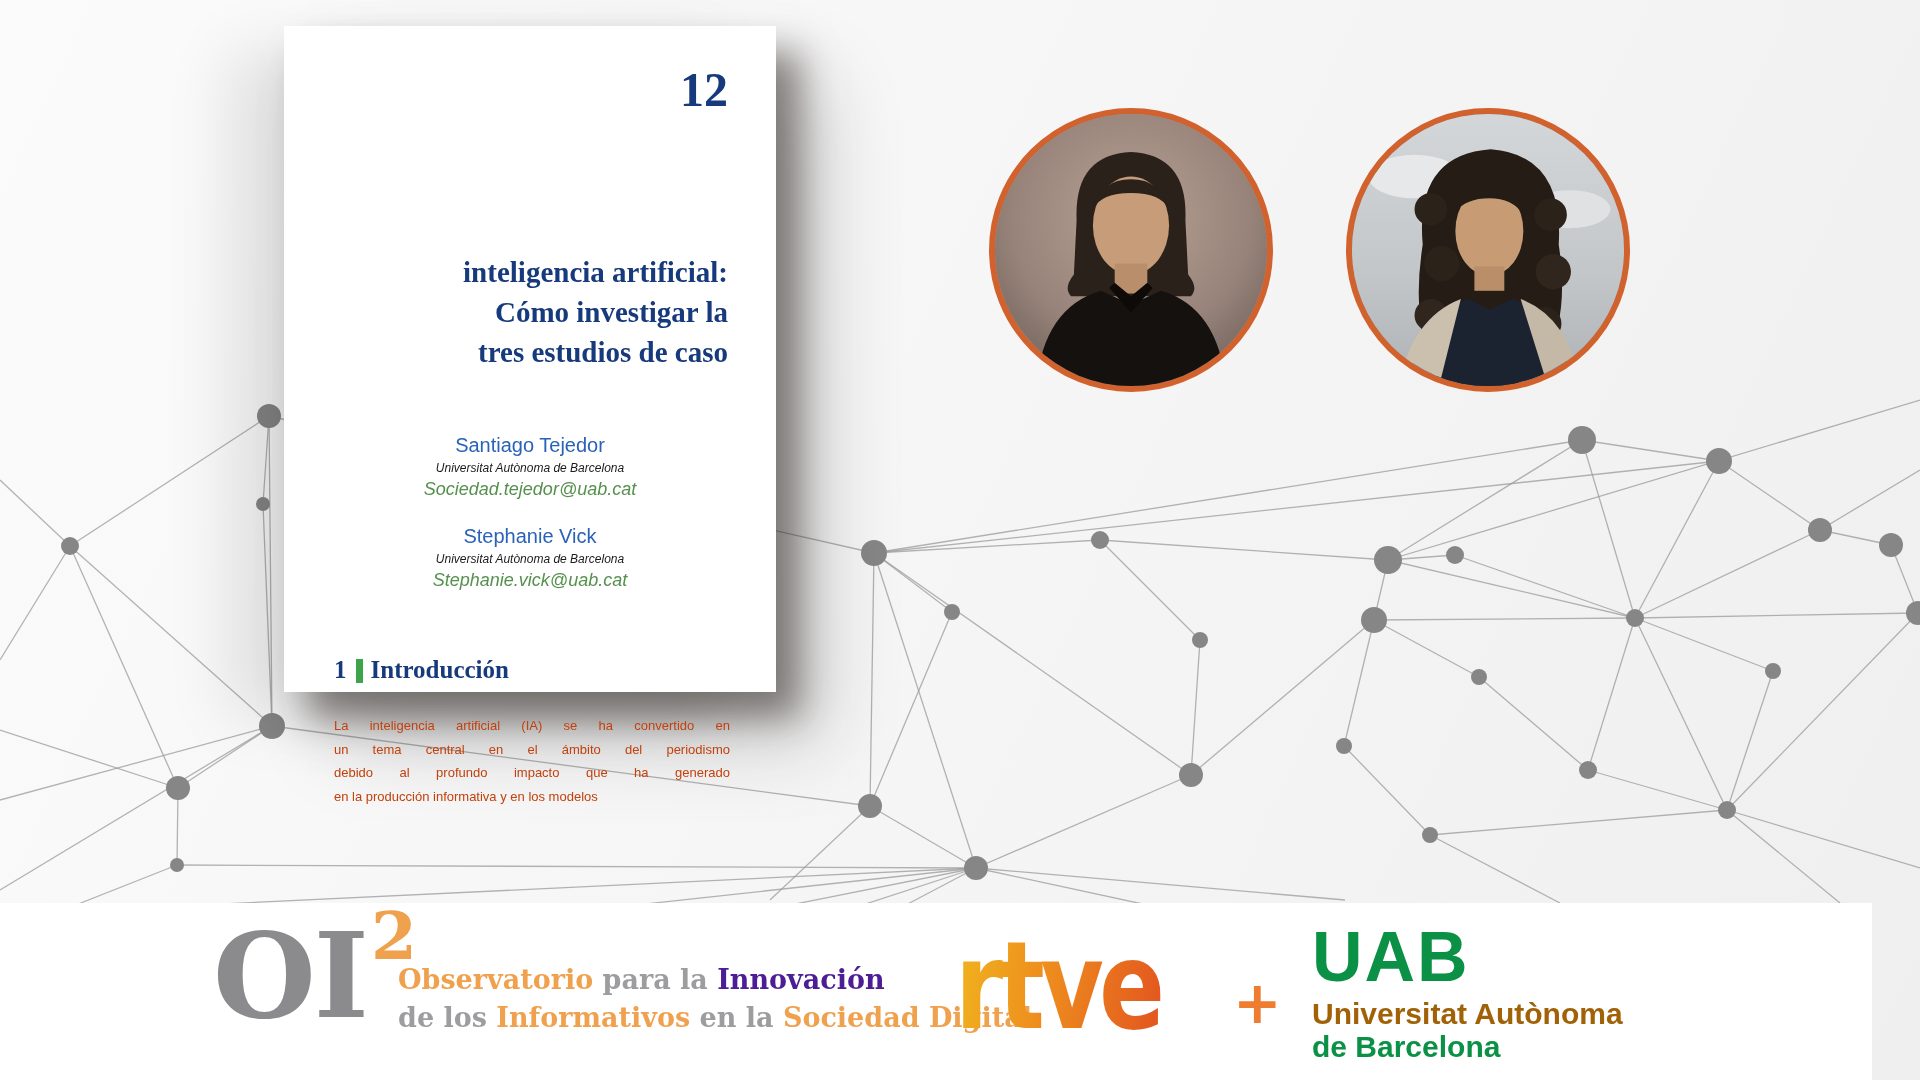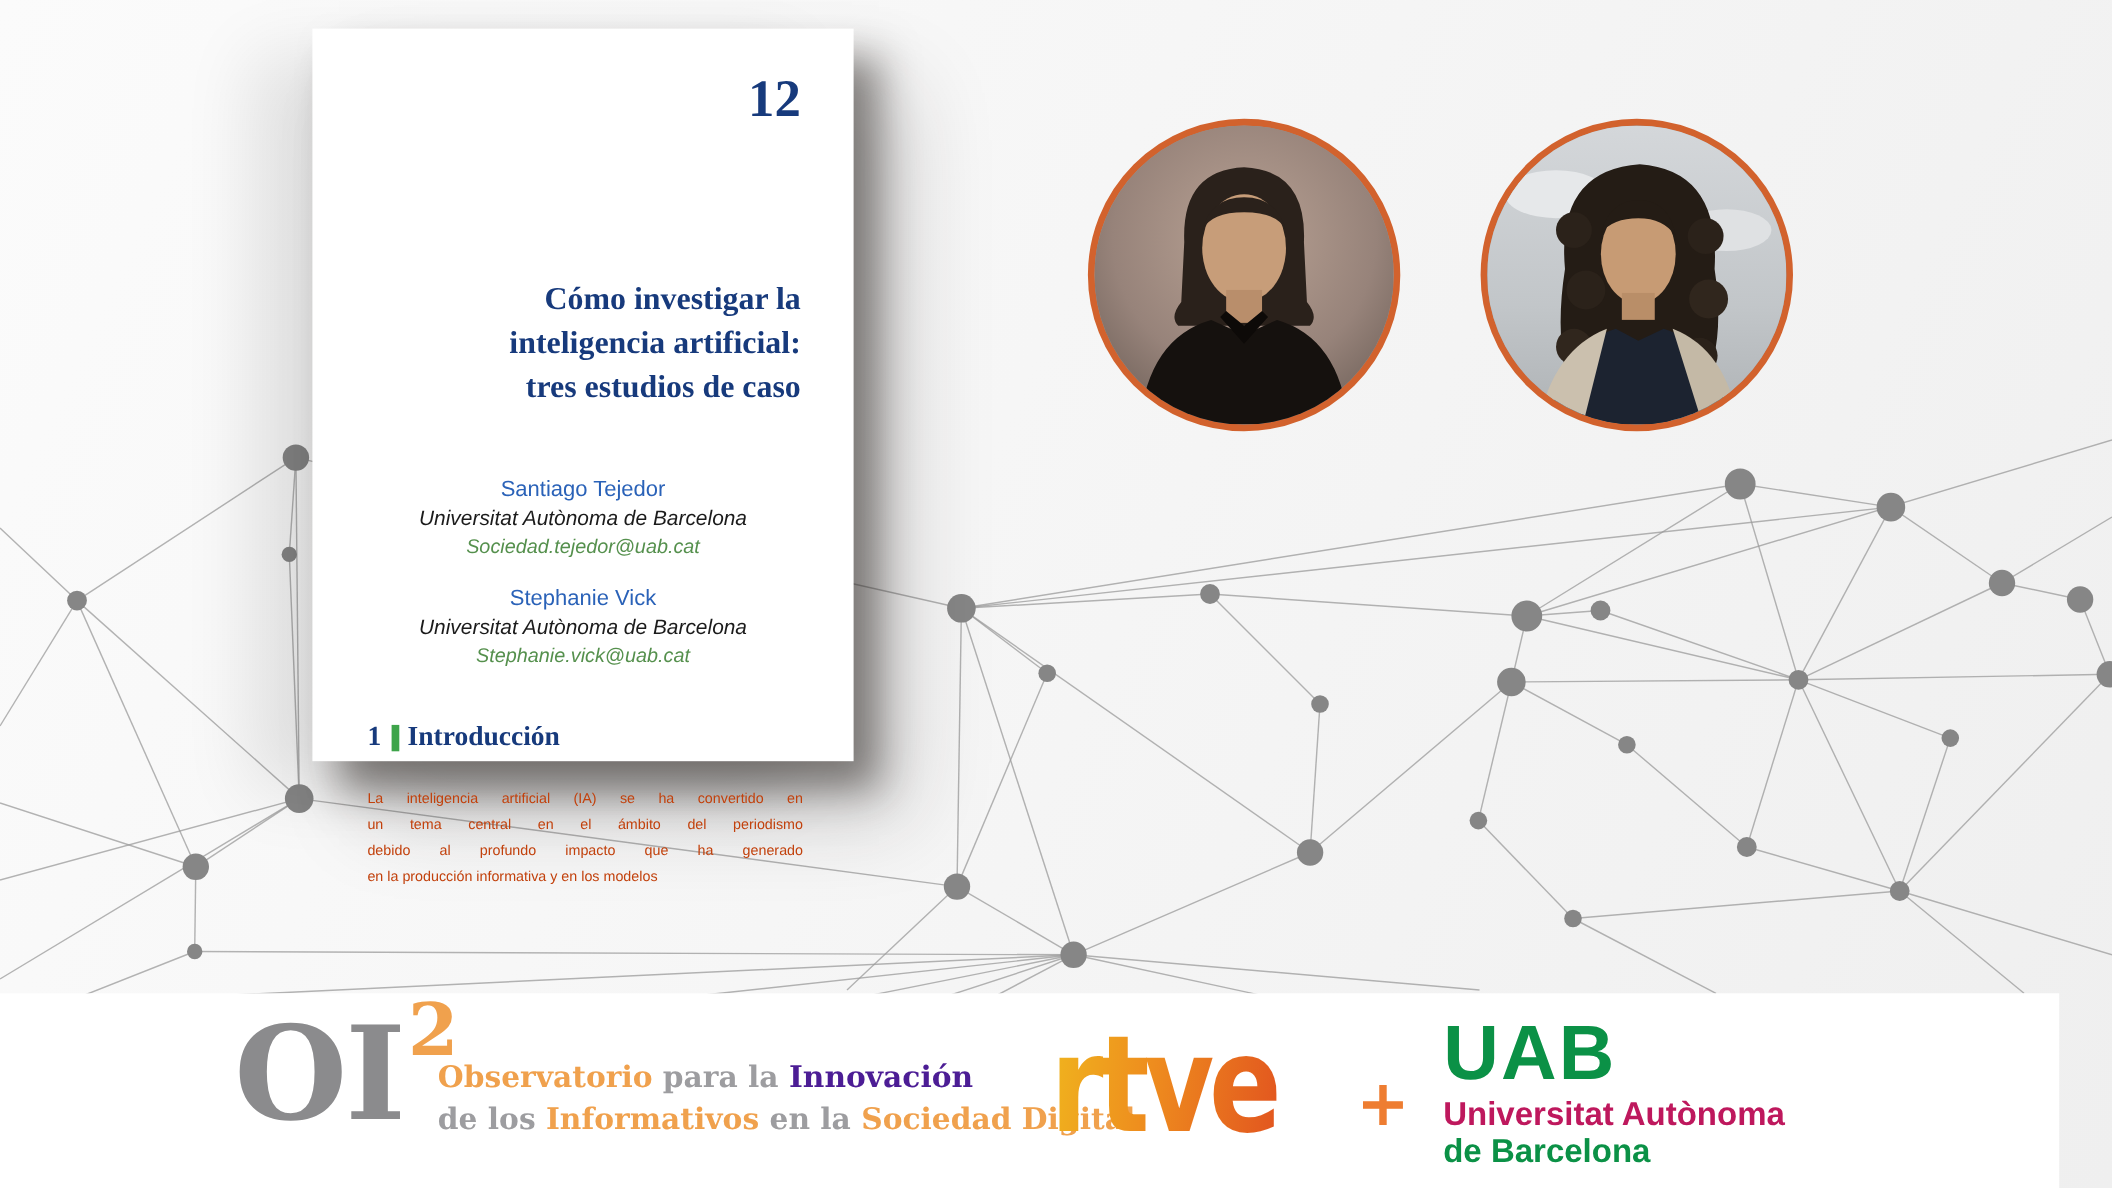--- a/index.html
+++ b/index.html
@@ -12,21 +12,21 @@
   .page{position:absolute;left:284px;top:26px;width:492px;height:666px;background:#ffffff;
         box-shadow:24px 26px 34px rgba(35,30,25,.50), 48px 52px 75px rgba(35,30,25,.18),
                    -55px 25px 60px rgba(0,0,0,.10);}
   .page-number{position:absolute;top:36px;right:48px;font-family:"Liberation Serif",serif;
         font-weight:bold;font-size:48px;}
   .page-title{position:absolute;top:226px;left:36px;right:48px;text-align:right;
         font-family:"Liberation Serif",serif;font-weight:bold;font-size:29px;line-height:40px;}
   .authors{position:absolute;top:408px;left:0;right:0;text-align:center;}
   .author{margin-bottom:25px;}
   .a-name{font-size:20px;margin-bottom:4px;}
-  .a-affil{font-size:19px;font-style:italic;color:#1b1b1b;margin-bottom:4px;}
+  .a-affil{font-size:12px;font-style:italic;color:#1b1b1b;margin-bottom:4px;}
   .a-email{font-size:18px;font-style:italic;}
   .section-heading{position:absolute;top:630px;left:50px;display:flex;align-items:center;
         font-family:"Liberation Serif",serif;font-weight:bold;font-size:25px;}
   .section-bar{width:7px;height:24px;margin:2px 8px 0 9px;}
   .body-par{position:absolute;top:688px;left:50px;width:396px;font-size:13px;
         line-height:23.7px;color:#c2410c;}
   .jline{text-align:justify;text-align-last:justify;}
   
   .portrait{position:absolute;width:272px;height:272px;border-radius:50%;
         border:6px solid #d2622d;overflow:hidden;background:#999;}
@@ -157,22 +157,22 @@
       <circle cx="1479" cy="677" r="8" fill="#868686"></circle>
       <circle cx="1344" cy="746" r="8" fill="#868686"></circle>
       <circle cx="1588" cy="770" r="9" fill="#868686"></circle>
       <circle cx="1430" cy="835" r="8" fill="#868686"></circle>
       <circle cx="1727" cy="810" r="9" fill="#868686"></circle>
     </svg>
 
   <div class="page">
     <div class="page-number" style="color: rgb(23, 58, 124);">12</div>
     <div class="page-title" style="color: rgb(23, 58, 124);">
+      <div>inteligencia artificial:</div>
       <div>Cómo investigar la</div>
-      <div>inteligencia artificial:</div>
       <div>tres estudios de caso</div>
     </div>
     <div class="authors">
       <div class="author">
         <div class="a-name" style="color: rgb(42, 98, 184);">Santiago Tejedor</div>
         <div class="a-affil">Universitat Autònoma de Barcelona</div>
         <div class="a-email" style="color: rgb(85, 144, 77);">Sociedad.tejedor@uab.cat</div>
       </div>
       <div class="author">
         <div class="a-name" style="color: rgb(42, 98, 184);">Stephanie Vick</div>
@@ -246,19 +246,19 @@
     </div>
     <div class="oi-tagline">
       <div id="tagline-line1"><span style="color: rgb(240, 161, 77);">Observatorio </span><span style="color: rgb(157, 157, 160);">para la </span><span style="color: #4c1d95;">Innovación</span></div>
       <div id="tagline-line2"><span style="color: rgb(157, 157, 160);">de los </span><span style="color: rgb(240, 161, 77);">Informativos </span><span style="color: rgb(157, 157, 160);">en la </span><span style="color: rgb(240, 161, 77);">Sociedad Digital</span></div>
     </div>
     <div class="rtve-logo">rtve</div>
     <div class="plus-sign" style="color: rgb(238, 125, 49);">+</div>
     <div class="uab-logo">
       <div class="uab-acronym" style="color: rgb(11, 145, 70);">UAB</div>
       <div class="uab-sub">
-        <div class="uab-line" style="color: #be185d;">Universitat Autònoma</div>
+        <div class="uab-line" style="color: #a16207;">Universitat Autònoma</div>
         <div class="uab-line" style="color: rgb(11, 145, 70);">de Barcelona</div>
       </div>
     </div>
   </div>
 
 </div>
 
 </body></html>

